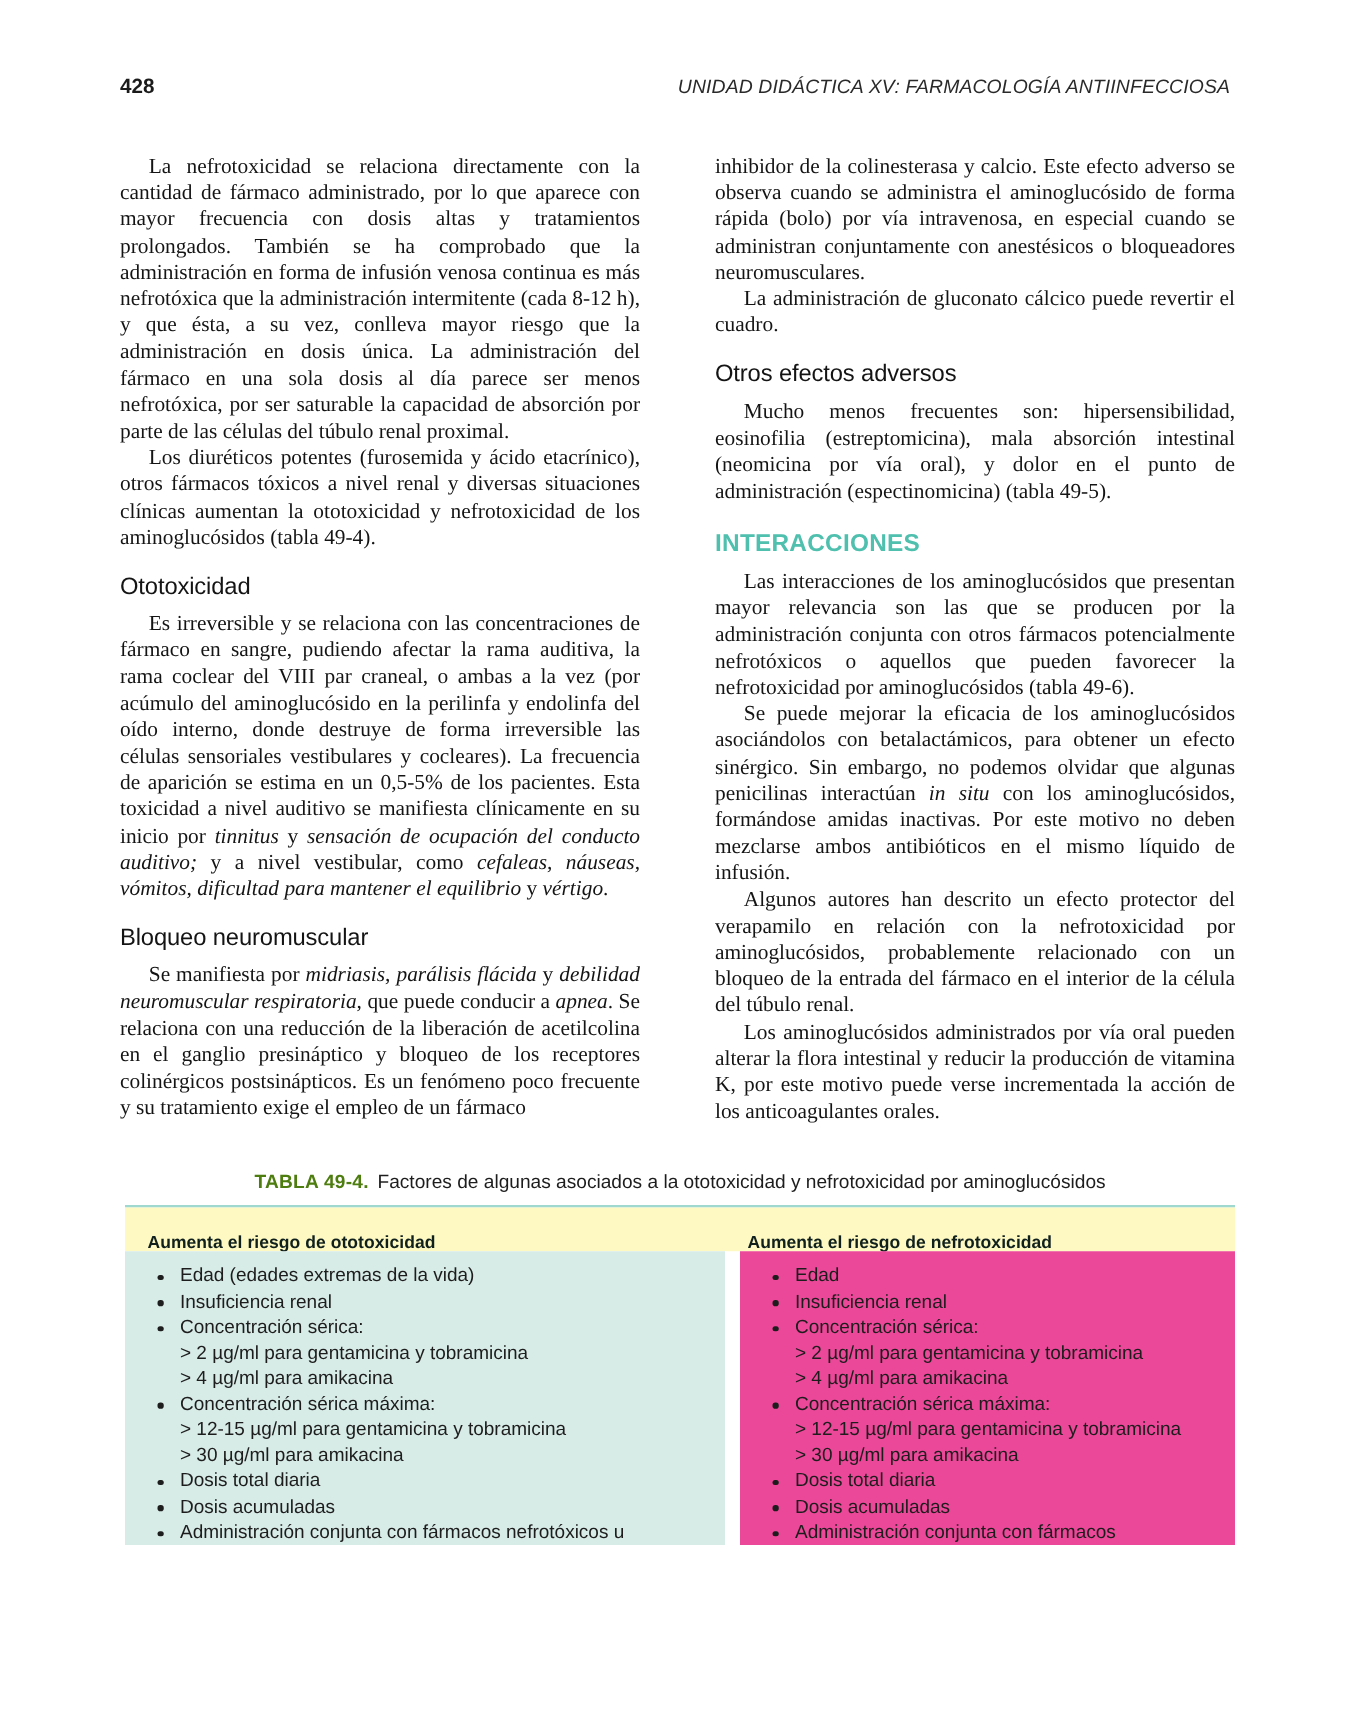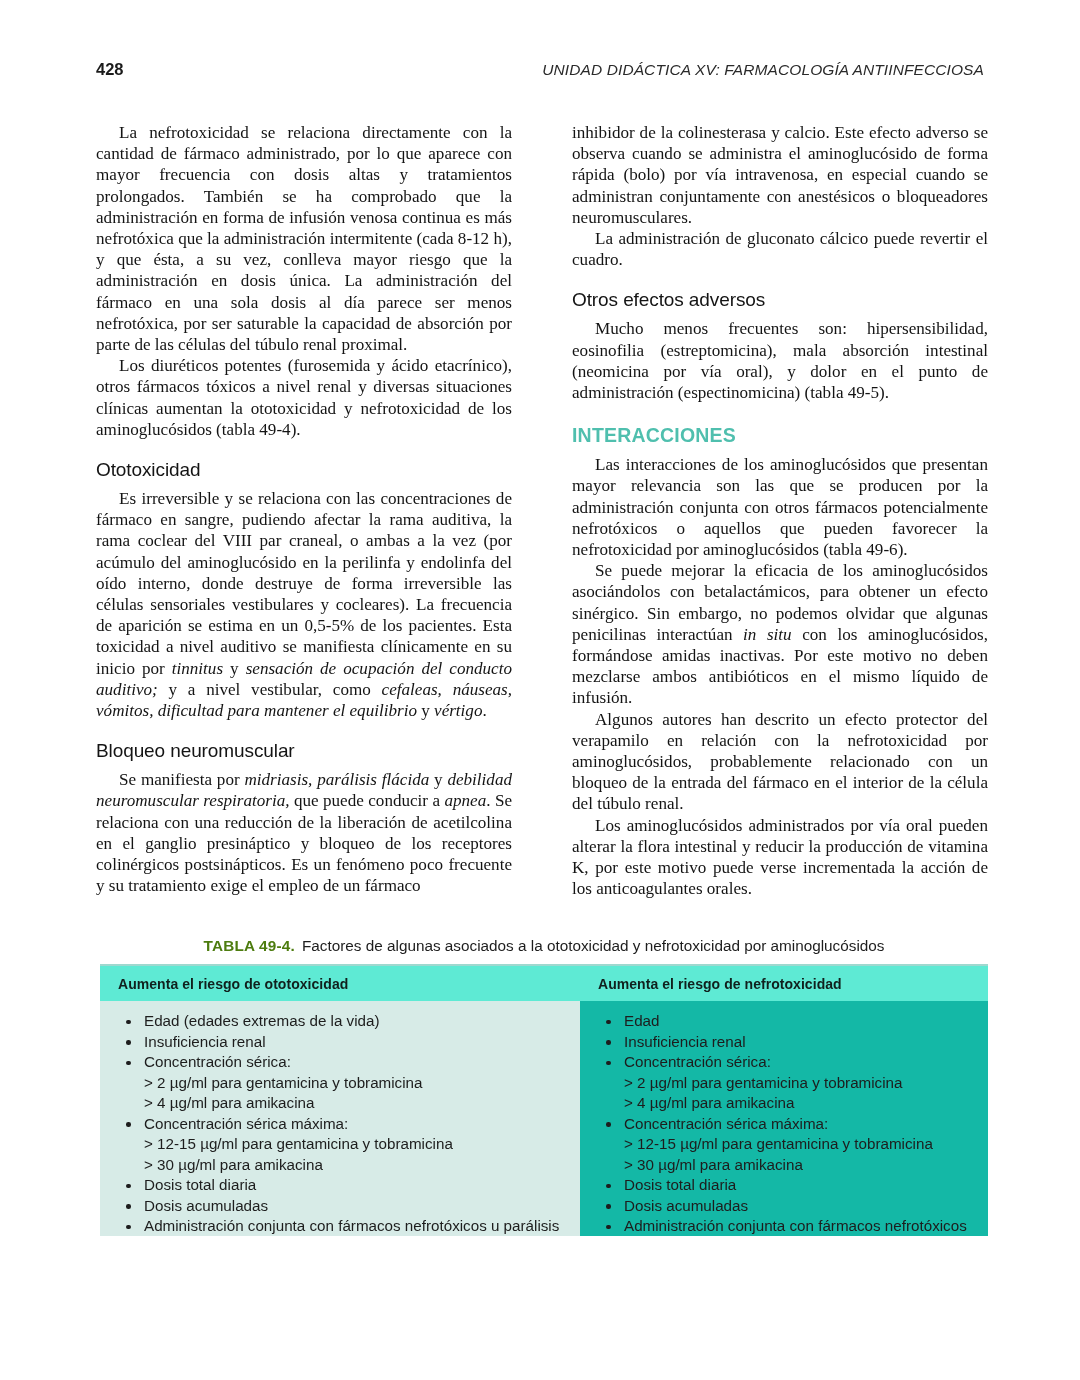--- a/index.html
+++ b/index.html
@@ -108,48 +108,48 @@
     letter-spacing: 0.2px;
     margin-right: 7px;
   }
   .rule-top {
     height: 2px;
     background: #9fd8cf;
     width: 100%;
   }
   .thead {
     display: flex;
-    background: #5eead4;
+    background: #fef9c3;
     height: 35px;
-    align-items: center;
+    align-items: flex-end;
   }
   .thead .th {
     font-size: 14px;
     font-weight: 700;
     color: #10201d;
     letter-spacing: 0.05px;
   }
   .th-1 { width: 480px; padding-left: 18px; box-sizing: border-box; }
   .th-2 { flex: 1; padding-left: 18px; box-sizing: border-box; }
 
   .tbody {
     display: flex;
     align-items: stretch;
   }
   .cell {
     box-sizing: border-box;
     padding: 10px 0 14px 0;
   }
   .cell-1 { width: 480px; background: #d7ebe7; }
-  .cell-2 { flex: 1; background: #14b8a6; }
+  .cell-2 { flex: 1; background: #ec4899; margin-left: 12px; }
 
   ul.tl {
     list-style: none;
     margin: 0;
-    padding: 0 8px 0 22px;
+    padding: 0 28px 0 22px;
   }
   ul.tl > li {
     position: relative;
     padding-left: 22px;
     font-size: 15.2px;
     line-height: 20.5px;
     color: #1d1d1d;
   }
   ul.tl > li::before {
     content: "";

